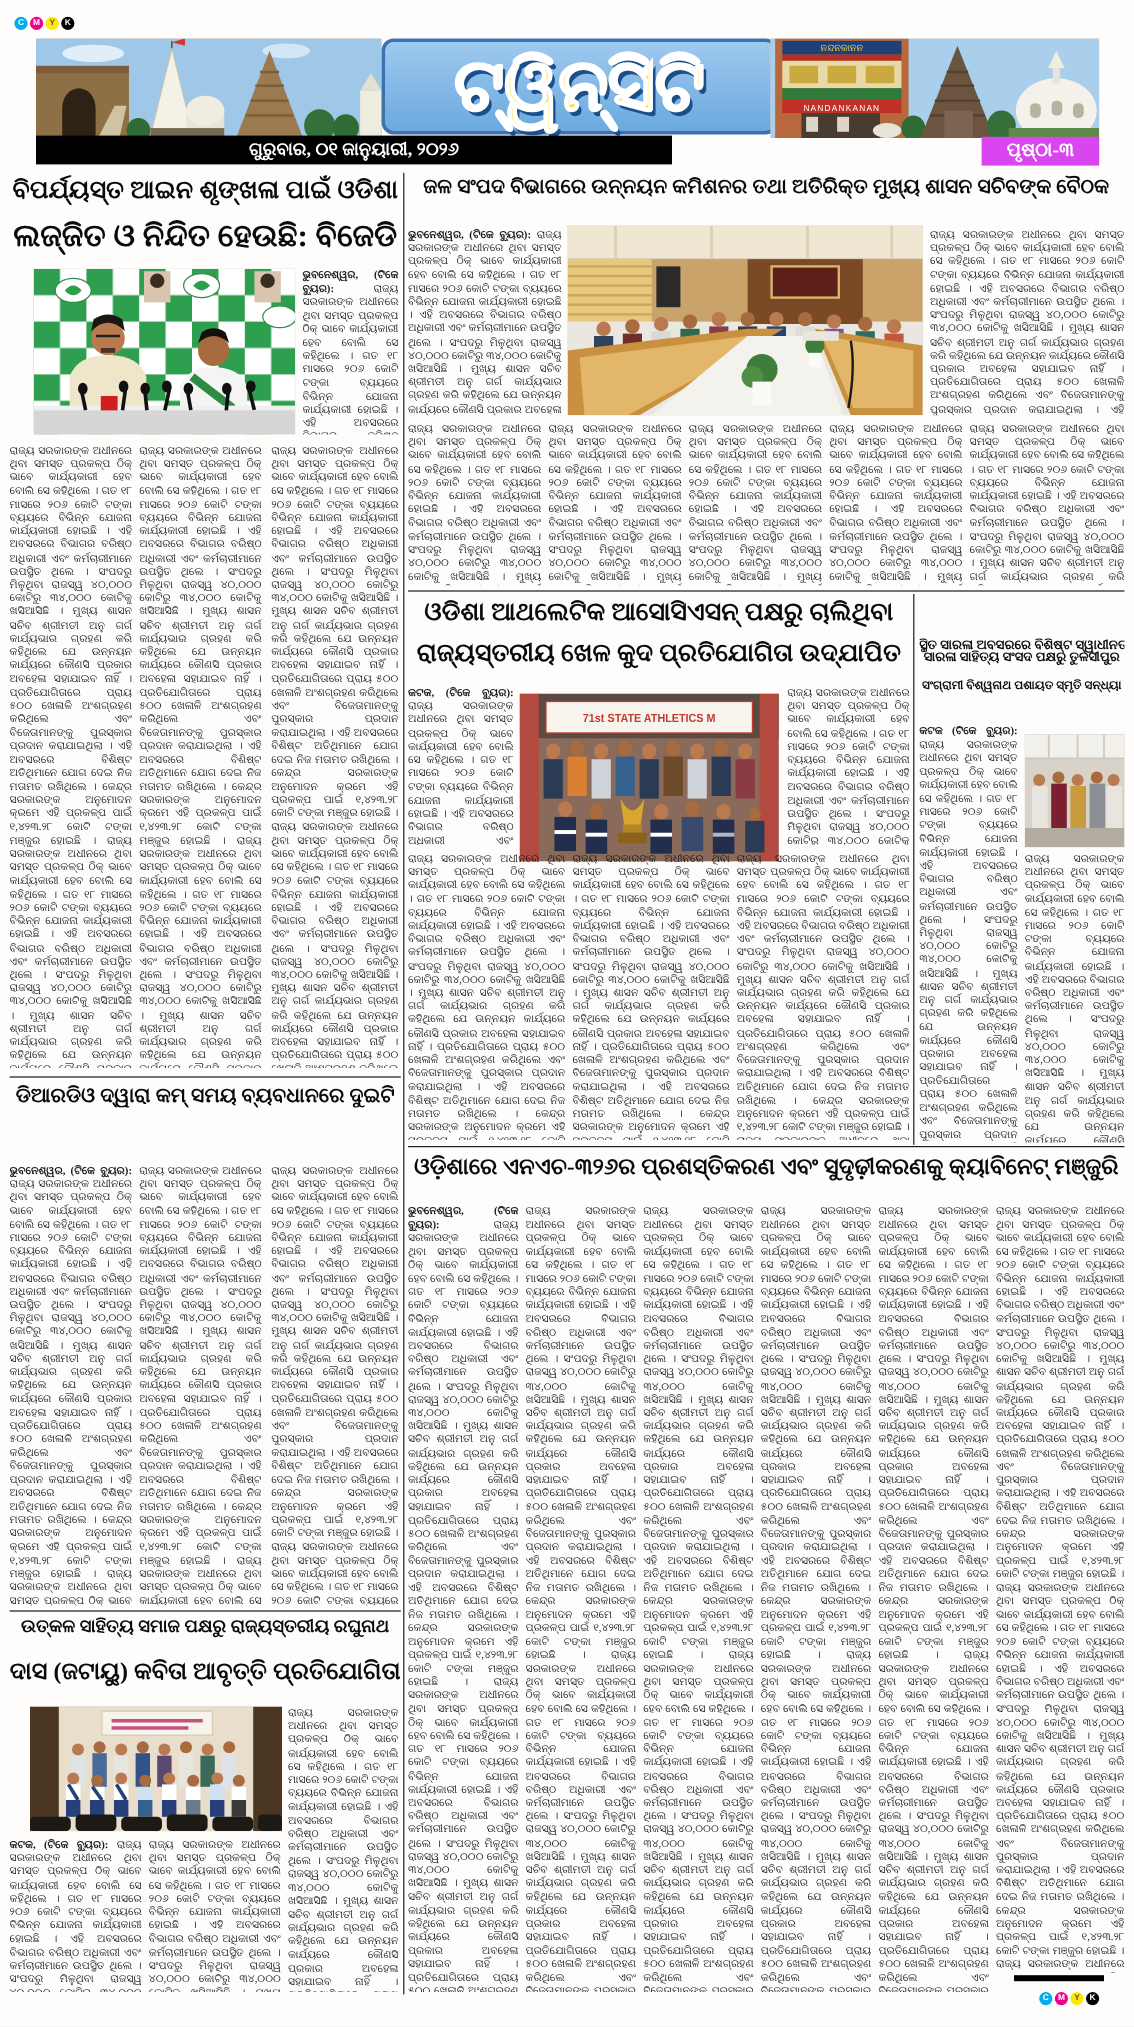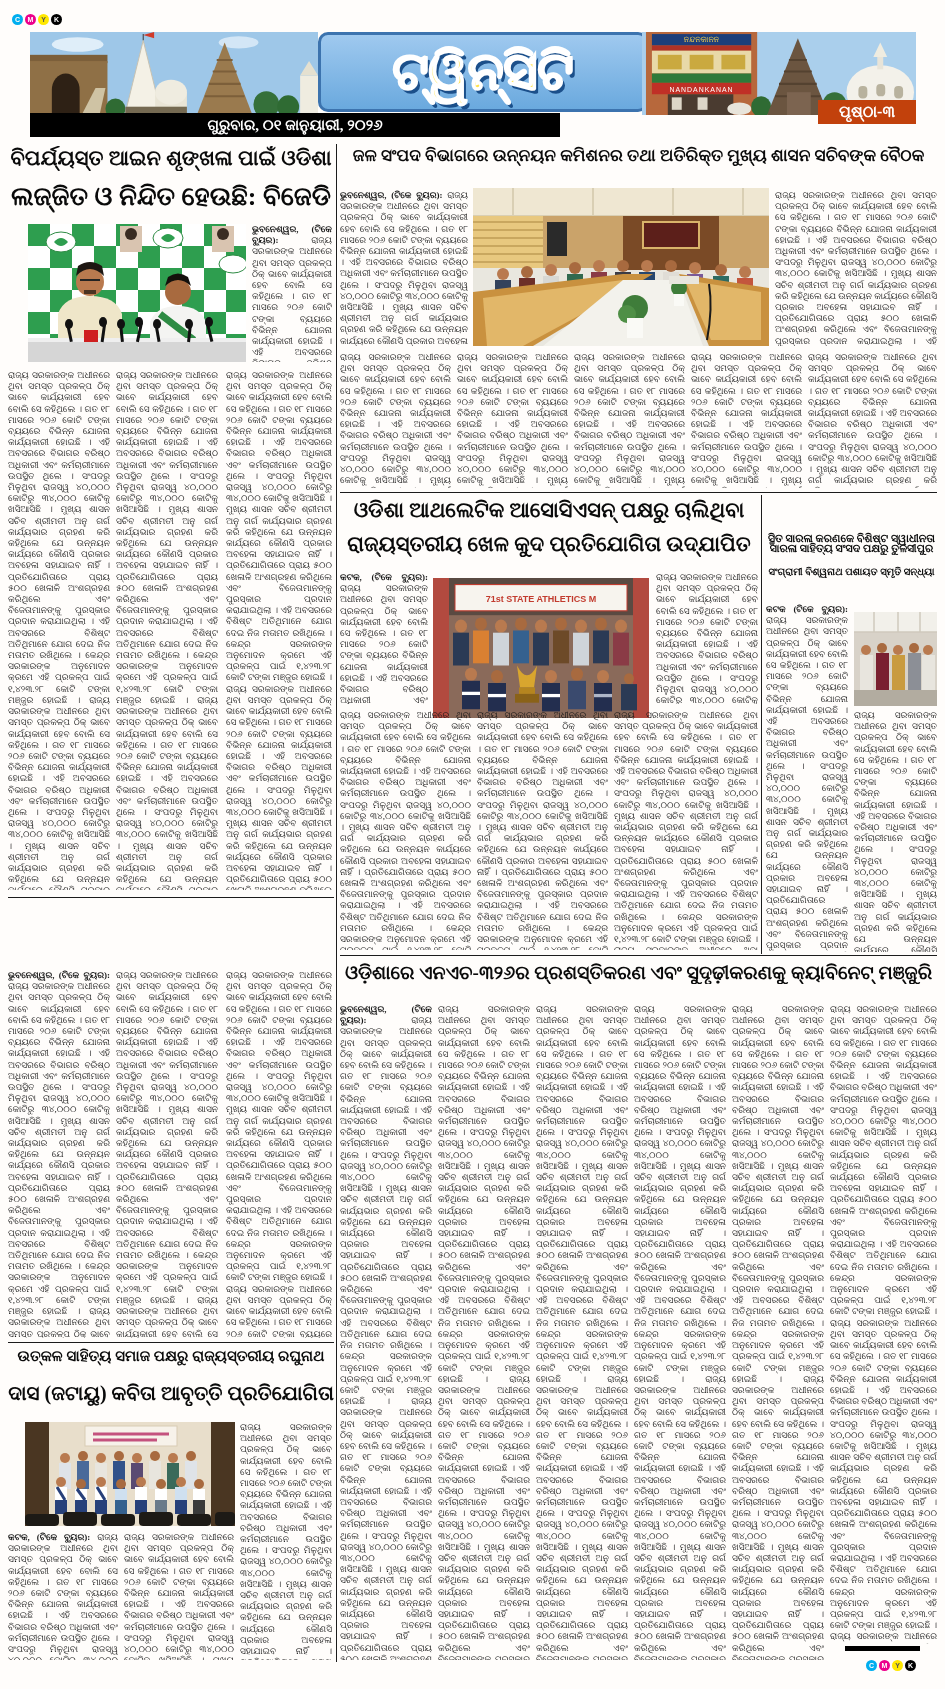--- a/index.html
+++ b/index.html
@@ -10,26 +10,26 @@
   .cmyk span{width:11px;height:11px;border-radius:50%;font:bold 7px/11px "Liberation Sans",sans-serif;
              text-align:center;color:#fff;display:block;}
   .cmyk .c{background:#00aeef;} .cmyk .m{background:#ec008c;}
   .cmyk .y{background:#ffe800;color:#555;} .cmyk .k{background:#000;}
   
   #masthead-left,#masthead-right{position:absolute;top:32px;height:83px;text-decoration:underline;}
   #title-panel{position:absolute;left:318px;top:32px;width:324px;height:74px;
                background:linear-gradient(180deg,#9fc9ef 0%,#6aa9de 100%);
                border:3px solid #3c73ae;border-radius:10px;
                display:flex;align-items:center;justify-content:center;}
-  #masthead-title{font-size:52px;font-weight:bold;color:#ffe34d;
+  #masthead-title{font-size:60px;font-weight:bold;color:#ffe34d;
                   -webkit-text-stroke:2px #ffffff;text-shadow:3px 4px 0 #1b4f8a;
                   font-family:"Liberation Serif",serif;white-space:nowrap;}
   .datebar{position:absolute;left:30px;top:113px;width:530px;height:24px;background:#000000;
            color:#fff;font:bold 15px/24px "Liberation Serif",serif;text-align:center;}
-  .pagenumbox{position:absolute;left:818px;top:100px;width:98px;height:24px;background:#c2410c;
+  .pagenumbox{position:absolute;left:818px;top:114px;width:98px;height:24px;background:#d946ef;
            color:#fff;font:bold 16px/24px "Liberation Serif",serif;text-align:center;}
   
   .vrule,.hrule{position:absolute;background:#1c1c1c;}
   
   .hl{position:absolute;font-family:"Liberation Serif",serif;font-weight:700;color:#0a0a0a;
       text-align:center;line-height:1.18;overflow:hidden;white-space:nowrap;}
   
   .col{position:absolute;font:9px/11.2px "Liberation Serif",serif;color:#181818;
        text-align:justify;overflow:hidden;word-break:break-word;}
   .byline{font-weight:bold;}
@@ -313,21 +313,21 @@
       <rect x="82" y="106" width="24" height="8" fill="#8a6218"></rect>
     </svg>
   </div>
 
   <div class="col" style="left:656px;top:572px;width:102px;height:132px;"><span>ରାଜ୍ୟ ସରକାରଙ୍କ ଅଧୀନରେ ଥିବା ସମସ୍ତ ପ୍ରକଳ୍ପ ଠିକ୍ ଭାବେ କାର୍ଯ୍ୟକାରୀ ହେବ ବୋଲି ସେ କହିଥିଲେ । ଗତ ୧୮ ମାସରେ ୨୦୬ କୋଟି ଟଙ୍କା ବ୍ୟୟରେ ବିଭିନ୍ନ ଯୋଜନା କାର୍ଯ୍ୟକାରୀ ହୋଇଛି । ଏହି ଅବସରରେ ବିଭାଗର ବରିଷ୍ଠ ଅଧିକାରୀ ଏବଂ କର୍ମଚାରୀମାନେ ଉପସ୍ଥିତ ଥିଲେ । ସଂପଦରୁ ମିଳୁଥିବା ରାଜସ୍ୱ ୪୦,୦୦୦ କୋଟିରୁ ୩୪,୦୦୦ କୋଟିକୁ ଖସିଆସିଛି । ମୁଖ୍ୟ ଶାସନ ସଚିବ ଶ୍ରୀମତୀ ଅନୁ ଗର୍ଗ କାର୍ଯ୍ୟଭାର ଗ୍ରହଣ କରି କହିଥିଲେ ଯେ ଉନ୍ନୟନ କାର୍ଯ୍ୟରେ କୌଣସି ପ୍ରକାର ଅବହେଳା ସହାଯାଇବ ନାହିଁ । ପ୍ରତିଯୋଗିତାରେ ପ୍ରାୟ ୫୦୦ ଖେଳାଳି ଅଂଶଗ୍ରହଣ କରିଥିଲେ ଏବଂ ବିଜେତାମାନଙ୍କୁ ପୁରସ୍କାର ପ୍ରଦାନ କରାଯାଇଥିଲା । ଏହି ଅବସରରେ ବିଶିଷ୍ଟ ଅତିଥିମାନେ ଯୋଗ ଦେଇ ନିଜ ମତାମତ ରଖିଥିଲେ । କେନ୍ଦ୍ର ସରକାରଙ୍କ ଅନୁମୋଦନ କ୍ରମେ ଏହି ପ୍ରକଳ୍ପ ପାଇଁ ୧,୪୨୩.୨୮ କୋଟି ଟଙ୍କା ମଞ୍ଜୁର ହୋଇଛି । </span></div>
   <div class="col" style="left:340px;top:710px;width:131px;height:240px;"><span>ରାଜ୍ୟ ସରକାରଙ୍କ ଅଧୀନରେ ଥିବା ସମସ୍ତ ପ୍ରକଳ୍ପ ଠିକ୍ ଭାବେ କାର୍ଯ୍ୟକାରୀ ହେବ ବୋଲି ସେ କହିଥିଲେ । ଗତ ୧୮ ମାସରେ ୨୦୬ କୋଟି ଟଙ୍କା ବ୍ୟୟରେ ବିଭିନ୍ନ ଯୋଜନା କାର୍ଯ୍ୟକାରୀ ହୋଇଛି । ଏହି ଅବସରରେ ବିଭାଗର ବରିଷ୍ଠ ଅଧିକାରୀ ଏବଂ କର୍ମଚାରୀମାନେ ଉପସ୍ଥିତ ଥିଲେ । ସଂପଦରୁ ମିଳୁଥିବା ରାଜସ୍ୱ ୪୦,୦୦୦ କୋଟିରୁ ୩୪,୦୦୦ କୋଟିକୁ ଖସିଆସିଛି । ମୁଖ୍ୟ ଶାସନ ସଚିବ ଶ୍ରୀମତୀ ଅନୁ ଗର୍ଗ କାର୍ଯ୍ୟଭାର ଗ୍ରହଣ କରି କହିଥିଲେ ଯେ ଉନ୍ନୟନ କାର୍ଯ୍ୟରେ କୌଣସି ପ୍ରକାର ଅବହେଳା ସହାଯାଇବ ନାହିଁ । ପ୍ରତିଯୋଗିତାରେ ପ୍ରାୟ ୫୦୦ ଖେଳାଳି ଅଂଶଗ୍ରହଣ କରିଥିଲେ ଏବଂ ବିଜେତାମାନଙ୍କୁ ପୁରସ୍କାର ପ୍ରଦାନ କରାଯାଇଥିଲା । ଏହି ଅବସରରେ ବିଶିଷ୍ଟ ଅତିଥିମାନେ ଯୋଗ ଦେଇ ନିଜ ମତାମତ ରଖିଥିଲେ । କେନ୍ଦ୍ର ସରକାରଙ୍କ ଅନୁମୋଦନ କ୍ରମେ ଏହି ପ୍ରକଳ୍ପ ପାଇଁ ୧,୪୨୩.୨୮ କୋଟି ଟଙ୍କା ମଞ୍ଜୁର ହୋଇଛି । ରାଜ୍ୟ ସରକାରଙ୍କ ଅଧୀନରେ ଥିବା ସମସ୍ତ ପ୍ରକଳ୍ପ ଠିକ୍ ଭାବେ କାର୍ଯ୍ୟକାରୀ ହେବ ବୋଲି ସେ କହିଥିଲେ । ଗତ ୧୮ ମାସରେ ୨୦୬ କୋଟି ଟଙ୍କା ବ୍ୟୟରେ ବିଭିନ୍ନ ଯୋଜନା କାର୍ଯ୍ୟକାରୀ ହୋଇଛି । ଏହି ଅବସରରେ ବିଭାଗର ବରିଷ୍ଠ ଅଧିକାରୀ ଏବଂ କର୍ମଚାରୀମାନେ ଉପସ୍ଥିତ ଥିଲେ । ସଂପଦରୁ ମିଳୁଥିବା ରାଜସ୍ୱ ୪୦,୦୦୦ କୋଟିରୁ ୩୪,୦୦୦ କୋଟିକୁ ଖସିଆସିଛି । ମୁଖ୍ୟ ଶାସନ ସଚିବ ଶ୍ରୀମତୀ ଅନୁ ଗର୍ଗ କାର୍ଯ୍ୟଭାର ଗ୍ରହଣ କରି କହିଥିଲେ ଯେ ଉନ୍ନୟନ କାର୍ଯ୍ୟରେ କୌଣସି ପ୍ରକାର ଅବହେଳା ସହାଯାଇବ ନାହିଁ । ପ୍ରତିଯୋଗିତାରେ ପ୍ରାୟ ୫୦୦ ଖେଳାଳି ଅଂଶଗ୍ରହଣ କରିଥିଲେ ଏବଂ ବିଜେତାମାନଙ୍କୁ ପୁରସ୍କାର ପ୍ରଦାନ କରାଯାଇଥିଲା । ଏହି ଅବସରରେ ବିଶିଷ୍ଟ ଅତିଥିମାନେ ଯୋଗ ଦେଇ ନିଜ ମତାମତ ରଖିଥିଲେ । କେନ୍ଦ୍ର ସରକାରଙ୍କ ଅନୁମୋଦନ କ୍ରମେ ଏହି ପ୍ରକଳ୍ପ ପାଇଁ ୧,୪୨୩.୨୮ କୋଟି ଟଙ୍କା ମଞ୍ଜୁର ହୋଇଛି । </span></div>
   <div class="col" style="left:477px;top:710px;width:131px;height:240px;"><span>ରାଜ୍ୟ ସରକାରଙ୍କ ଅଧୀନରେ ଥିବା ସମସ୍ତ ପ୍ରକଳ୍ପ ଠିକ୍ ଭାବେ କାର୍ଯ୍ୟକାରୀ ହେବ ବୋଲି ସେ କହିଥିଲେ । ଗତ ୧୮ ମାସରେ ୨୦୬ କୋଟି ଟଙ୍କା ବ୍ୟୟରେ ବିଭିନ୍ନ ଯୋଜନା କାର୍ଯ୍ୟକାରୀ ହୋଇଛି । ଏହି ଅବସରରେ ବିଭାଗର ବରିଷ୍ଠ ଅଧିକାରୀ ଏବଂ କର୍ମଚାରୀମାନେ ଉପସ୍ଥିତ ଥିଲେ । ସଂପଦରୁ ମିଳୁଥିବା ରାଜସ୍ୱ ୪୦,୦୦୦ କୋଟିରୁ ୩୪,୦୦୦ କୋଟିକୁ ଖସିଆସିଛି । ମୁଖ୍ୟ ଶାସନ ସଚିବ ଶ୍ରୀମତୀ ଅନୁ ଗର୍ଗ କାର୍ଯ୍ୟଭାର ଗ୍ରହଣ କରି କହିଥିଲେ ଯେ ଉନ୍ନୟନ କାର୍ଯ୍ୟରେ କୌଣସି ପ୍ରକାର ଅବହେଳା ସହାଯାଇବ ନାହିଁ । ପ୍ରତିଯୋଗିତାରେ ପ୍ରାୟ ୫୦୦ ଖେଳାଳି ଅଂଶଗ୍ରହଣ କରିଥିଲେ ଏବଂ ବିଜେତାମାନଙ୍କୁ ପୁରସ୍କାର ପ୍ରଦାନ କରାଯାଇଥିଲା । ଏହି ଅବସରରେ ବିଶିଷ୍ଟ ଅତିଥିମାନେ ଯୋଗ ଦେଇ ନିଜ ମତାମତ ରଖିଥିଲେ । କେନ୍ଦ୍ର ସରକାରଙ୍କ ଅନୁମୋଦନ କ୍ରମେ ଏହି ପ୍ରକଳ୍ପ ପାଇଁ ୧,୪୨୩.୨୮ କୋଟି ଟଙ୍କା ମଞ୍ଜୁର ହୋଇଛି । ରାଜ୍ୟ ସରକାରଙ୍କ ଅଧୀନରେ ଥିବା ସମସ୍ତ ପ୍ରକଳ୍ପ ଠିକ୍ ଭାବେ କାର୍ଯ୍ୟକାରୀ ହେବ ବୋଲି ସେ କହିଥିଲେ । ଗତ ୧୮ ମାସରେ ୨୦୬ କୋଟି ଟଙ୍କା ବ୍ୟୟରେ ବିଭିନ୍ନ ଯୋଜନା କାର୍ଯ୍ୟକାରୀ ହୋଇଛି । ଏହି ଅବସରରେ ବିଭାଗର ବରିଷ୍ଠ ଅଧିକାରୀ ଏବଂ କର୍ମଚାରୀମାନେ ଉପସ୍ଥିତ ଥିଲେ । ସଂପଦରୁ ମିଳୁଥିବା ରାଜସ୍ୱ ୪୦,୦୦୦ କୋଟିରୁ ୩୪,୦୦୦ କୋଟିକୁ ଖସିଆସିଛି । ମୁଖ୍ୟ ଶାସନ ସଚିବ ଶ୍ରୀମତୀ ଅନୁ ଗର୍ଗ କାର୍ଯ୍ୟଭାର ଗ୍ରହଣ କରି କହିଥିଲେ ଯେ ଉନ୍ନୟନ କାର୍ଯ୍ୟରେ କୌଣସି ପ୍ରକାର ଅବହେଳା ସହାଯାଇବ ନାହିଁ । ପ୍ରତିଯୋଗିତାରେ ପ୍ରାୟ ୫୦୦ ଖେଳାଳି ଅଂଶଗ୍ରହଣ କରିଥିଲେ ଏବଂ ବିଜେତାମାନଙ୍କୁ ପୁରସ୍କାର ପ୍ରଦାନ କରାଯାଇଥିଲା । ଏହି ଅବସରରେ ବିଶିଷ୍ଟ ଅତିଥିମାନେ ଯୋଗ ଦେଇ ନିଜ ମତାମତ ରଖିଥିଲେ । କେନ୍ଦ୍ର ସରକାରଙ୍କ ଅନୁମୋଦନ କ୍ରମେ ଏହି ପ୍ରକଳ୍ପ ପାଇଁ ୧,୪୨୩.୨୮ କୋଟି ଟଙ୍କା ମଞ୍ଜୁର ହୋଇଛି । </span></div>
   <div class="col" style="left:614px;top:710px;width:144px;height:240px;"><span>ରାଜ୍ୟ ସରକାରଙ୍କ ଅଧୀନରେ ଥିବା ସମସ୍ତ ପ୍ରକଳ୍ପ ଠିକ୍ ଭାବେ କାର୍ଯ୍ୟକାରୀ ହେବ ବୋଲି ସେ କହିଥିଲେ । ଗତ ୧୮ ମାସରେ ୨୦୬ କୋଟି ଟଙ୍କା ବ୍ୟୟରେ ବିଭିନ୍ନ ଯୋଜନା କାର୍ଯ୍ୟକାରୀ ହୋଇଛି । ଏହି ଅବସରରେ ବିଭାଗର ବରିଷ୍ଠ ଅଧିକାରୀ ଏବଂ କର୍ମଚାରୀମାନେ ଉପସ୍ଥିତ ଥିଲେ । ସଂପଦରୁ ମିଳୁଥିବା ରାଜସ୍ୱ ୪୦,୦୦୦ କୋଟିରୁ ୩୪,୦୦୦ କୋଟିକୁ ଖସିଆସିଛି । ମୁଖ୍ୟ ଶାସନ ସଚିବ ଶ୍ରୀମତୀ ଅନୁ ଗର୍ଗ କାର୍ଯ୍ୟଭାର ଗ୍ରହଣ କରି କହିଥିଲେ ଯେ ଉନ୍ନୟନ କାର୍ଯ୍ୟରେ କୌଣସି ପ୍ରକାର ଅବହେଳା ସହାଯାଇବ ନାହିଁ । ପ୍ରତିଯୋଗିତାରେ ପ୍ରାୟ ୫୦୦ ଖେଳାଳି ଅଂଶଗ୍ରହଣ କରିଥିଲେ ଏବଂ ବିଜେତାମାନଙ୍କୁ ପୁରସ୍କାର ପ୍ରଦାନ କରାଯାଇଥିଲା । ଏହି ଅବସରରେ ବିଶିଷ୍ଟ ଅତିଥିମାନେ ଯୋଗ ଦେଇ ନିଜ ମତାମତ ରଖିଥିଲେ । କେନ୍ଦ୍ର ସରକାରଙ୍କ ଅନୁମୋଦନ କ୍ରମେ ଏହି ପ୍ରକଳ୍ପ ପାଇଁ ୧,୪୨୩.୨୮ କୋଟି ଟଙ୍କା ମଞ୍ଜୁର ହୋଇଛି । ରାଜ୍ୟ ସରକାରଙ୍କ ଅଧୀନରେ ଥିବା ସମସ୍ତ ପ୍ରକଳ୍ପ ଠିକ୍ ଭାବେ କାର୍ଯ୍ୟକାରୀ ହେବ ବୋଲି ସେ କହିଥିଲେ । ଗତ ୧୮ ମାସରେ ୨୦୬ କୋଟି ଟଙ୍କା ବ୍ୟୟରେ ବିଭିନ୍ନ ଯୋଜନା କାର୍ଯ୍ୟକାରୀ ହୋଇଛି । ଏହି ଅବସରରେ ବିଭାଗର ବରିଷ୍ଠ ଅଧିକାରୀ ଏବଂ କର୍ମଚାରୀମାନେ ଉପସ୍ଥିତ ଥିଲେ । ସଂପଦରୁ ମିଳୁଥିବା ରାଜସ୍ୱ ୪୦,୦୦୦ କୋଟିରୁ ୩୪,୦୦୦ କୋଟିକୁ ଖସିଆସିଛି । ମୁଖ୍ୟ ଶାସନ ସଚିବ ଶ୍ରୀମତୀ ଅନୁ ଗର୍ଗ କାର୍ଯ୍ୟଭାର ଗ୍ରହଣ କରି କହିଥିଲେ ଯେ ଉନ୍ନୟନ କାର୍ଯ୍ୟରେ କୌଣସି ପ୍ରକାର ଅବହେଳା ସହାଯାଇବ ନାହିଁ । ପ୍ରତିଯୋଗିତାରେ ପ୍ରାୟ ୫୦୦ ଖେଳାଳି ଅଂଶଗ୍ରହଣ କରିଥିଲେ ଏବଂ ବିଜେତାମାନଙ୍କୁ ପୁରସ୍କାର ପ୍ରଦାନ କରାଯାଇଥିଲା । ଏହି ଅବସରରେ ବିଶିଷ୍ଟ ଅତିଥିମାନେ ଯୋଗ ଦେଇ ନିଜ ମତାମତ ରଖିଥିଲେ । କେନ୍ଦ୍ର ସରକାରଙ୍କ ଅନୁମୋଦନ କ୍ରମେ ଏହି ପ୍ରକଳ୍ପ ପାଇଁ ୧,୪୨୩.୨୮ କୋଟି ଟଙ୍କା ମଞ୍ଜୁର ହୋଇଛି । ରାଜ୍ୟ ସରକାରଙ୍କ ଅଧୀନରେ ଥିବା ସମସ୍ତ ପ୍ରକଳ୍ପ ଠିକ୍ ଭାବେ କାର୍ଯ୍ୟକାରୀ ହେବ ବୋଲି ସେ କହିଥିଲେ । ଗତ ୧୮ ମାସରେ ୨୦୬ କୋଟି ଟଙ୍କା ବ୍ୟୟରେ ବିଭିନ୍ନ ଯୋଜନା କାର୍ଯ୍ୟକାରୀ ହୋଇଛି । ଏହି ଅବସରରେ ବିଭାଗର ବରିଷ୍ଠ ଅଧିକାରୀ ଏବଂ କର୍ମଚାରୀମାନେ ଉପସ୍ଥିତ ଥିଲେ । ସଂପଦରୁ ମିଳୁଥିବା ରାଜସ୍ୱ ୪୦,୦୦୦ କୋଟିରୁ ୩୪,୦୦୦ କୋଟିକୁ ଖସିଆସିଛି । ମୁଖ୍ୟ ଶାସନ ସଚିବ ଶ୍ରୀମତୀ ଅନୁ ଗର୍ଗ କାର୍ଯ୍ୟଭାର ଗ୍ରହଣ କରି କହିଥିଲେ ଯେ ଉନ୍ନୟନ କାର୍ଯ୍ୟରେ କୌଣସି ପ୍ରକାର ଅବହେଳା ସହାଯାଇବ ନାହିଁ । ପ୍ରତିଯୋଗିତାରେ ପ୍ରାୟ ୫୦୦ ଖେଳାଳି ଅଂଶଗ୍ରହଣ କରିଥିଲେ ଏବଂ ବିଜେତାମାନଙ୍କୁ ପୁରସ୍କାର ପ୍ରଦାନ କରାଯାଇଥିଲା । ଏହି ଅବସରରେ ବିଶିଷ୍ଟ ଅତିଥିମାନେ ଯୋଗ ଦେଇ ନିଜ ମତାମତ ରଖିଥିଲେ । କେନ୍ଦ୍ର ସରକାରଙ୍କ ଅନୁମୋଦନ କ୍ରମେ ଏହି ପ୍ରକଳ୍ପ ପାଇଁ ୧,୪୨୩.୨୮ କୋଟି ଟଙ୍କା ମଞ୍ଜୁର ହୋଇଛି । </span></div>
 
   <div class="hl fit" style="left: 766px; top: 498px; width: 171px; font-size: 11px; margin-top: 44px;">ସାରଳା ସାହିତ୍ୟ ସଂସଦ ପକ୍ଷରୁ ତୁଳସୀପୁର</div>
-  <div class="hl fit" style="left: 766px; top: 532px; width: 171px; font-size: 11px;">ସ୍ଥିତ ସାରଳା କରଣକେ ବିଶିଷ୍ଟ ସ୍ୱାଧୀନତା</div>
+  <div class="hl fit" style="left: 766px; top: 532px; width: 171px; font-size: 11px;">ସ୍ଥିତ ସାରଳା ଅବସରରେ ବିଶିଷ୍ଟ ସ୍ୱାଧୀନତା</div>
   <div class="hl fit" style="left: 766px; top: 566px; width: 171px; font-size: 10px;">ସଂଗ୍ରାମୀ ବିଶ୍ୱନାଥ ପଶାୟତ ସ୍ମୃତି ସନ୍ଧ୍ୟା</div>
 
   <div class="col" style="left:766px;top:604px;width:82px;height:348px;">
     <span class="byline">କଟକ (ଟିକେ ବ୍ୟୁର):</span> <span>ରାଜ୍ୟ ସରକାରଙ୍କ ଅଧୀନରେ ଥିବା ସମସ୍ତ ପ୍ରକଳ୍ପ ଠିକ୍ ଭାବେ କାର୍ଯ୍ୟକାରୀ ହେବ ବୋଲି ସେ କହିଥିଲେ । ଗତ ୧୮ ମାସରେ ୨୦୬ କୋଟି ଟଙ୍କା ବ୍ୟୟରେ ବିଭିନ୍ନ ଯୋଜନା କାର୍ଯ୍ୟକାରୀ ହୋଇଛି । ଏହି ଅବସରରେ ବିଭାଗର ବରିଷ୍ଠ ଅଧିକାରୀ ଏବଂ କର୍ମଚାରୀମାନେ ଉପସ୍ଥିତ ଥିଲେ । ସଂପଦରୁ ମିଳୁଥିବା ରାଜସ୍ୱ ୪୦,୦୦୦ କୋଟିରୁ ୩୪,୦୦୦ କୋଟିକୁ ଖସିଆସିଛି । ମୁଖ୍ୟ ଶାସନ ସଚିବ ଶ୍ରୀମତୀ ଅନୁ ଗର୍ଗ କାର୍ଯ୍ୟଭାର ଗ୍ରହଣ କରି କହିଥିଲେ ଯେ ଉନ୍ନୟନ କାର୍ଯ୍ୟରେ କୌଣସି ପ୍ରକାର ଅବହେଳା ସହାଯାଇବ ନାହିଁ । ପ୍ରତିଯୋଗିତାରେ ପ୍ରାୟ ୫୦୦ ଖେଳାଳି ଅଂଶଗ୍ରହଣ କରିଥିଲେ ଏବଂ ବିଜେତାମାନଙ୍କୁ ପୁରସ୍କାର ପ୍ରଦାନ କରାଯାଇଥିଲା । ଏହି ଅବସରରେ ବିଶିଷ୍ଟ ଅତିଥିମାନେ ଯୋଗ ଦେଇ ନିଜ ମତାମତ ରଖିଥିଲେ । କେନ୍ଦ୍ର ସରକାରଙ୍କ ଅନୁମୋଦନ କ୍ରମେ ଏହି ପ୍ରକଳ୍ପ ପାଇଁ ୧,୪୨୩.୨୮ କୋଟି ଟଙ୍କା ମଞ୍ଜୁର ହୋଇଛି । ରାଜ୍ୟ ସରକାରଙ୍କ ଅଧୀନରେ ଥିବା ସମସ୍ତ ପ୍ରକଳ୍ପ ଠିକ୍ ଭାବେ କାର୍ଯ୍ୟକାରୀ ହେବ ବୋଲି ସେ କହିଥିଲେ । ଗତ ୧୮ ମାସରେ ୨୦୬ କୋଟି ଟଙ୍କା ବ୍ୟୟରେ ବିଭିନ୍ନ ଯୋଜନା କାର୍ଯ୍ୟକାରୀ ହୋଇଛି । ଏହି ଅବସରରେ ବିଭାଗର ବରିଷ୍ଠ ଅଧିକାରୀ ଏବଂ କର୍ମଚାରୀମାନେ ଉପସ୍ଥିତ ଥିଲେ । ସଂପଦରୁ ମିଳୁଥିବା ରାଜସ୍ୱ ୪୦,୦୦୦ କୋଟିରୁ ୩୪,୦୦୦ କୋଟିକୁ ଖସିଆସିଛି । ମୁଖ୍ୟ ଶାସନ ସଚିବ ଶ୍ରୀମତୀ ଅନୁ ଗର୍ଗ କାର୍ଯ୍ୟଭାର ଗ୍ରହଣ କରି କହିଥିଲେ ଯେ ଉନ୍ନୟନ କାର୍ଯ୍ୟରେ କୌଣସି ପ୍ରକାର ଅବହେଳା ସହାଯାଇବ ନାହିଁ । ପ୍ରତିଯୋଗିତାରେ ପ୍ରାୟ ୫୦୦ ଖେଳାଳି ଅଂଶଗ୍ରହଣ କରିଥିଲେ ଏବଂ ବିଜେତାମାନଙ୍କୁ ପୁରସ୍କାର ପ୍ରଦାନ କରାଯାଇଥିଲା । ଏହି ଅବସରରେ ବିଶିଷ୍ଟ ଅତିଥିମାନେ ଯୋଗ ଦେଇ ନିଜ ମତାମତ ରଖିଥିଲେ । କେନ୍ଦ୍ର ସରକାରଙ୍କ ଅନୁମୋଦନ କ୍ରମେ ଏହି ପ୍ରକଳ୍ପ ପାଇଁ ୧,୪୨୩.୨୮ କୋଟି ଟଙ୍କା ମଞ୍ଜୁର ହୋଇଛି । </span>
   </div>
 
   <div class="photo" style="left:854px;top:612px;width:83px;height:94px;">
     <svg viewBox="0 0 83 94" preserveAspectRatio="none">
       <rect width="83" height="94" fill="#d8d2c8"></rect>
       <rect width="83" height="20" fill="#f2f0ea"></rect>
@@ -343,20 +343,21 @@
         <circle cx="60" cy="36" r="5" fill="#a86a3f"></circle>
           <rect x="54" y="41" width="13" height="37" fill="#8c8f96"></rect>
         <circle cx="74" cy="38" r="5" fill="#b97a4f"></circle>
           <rect x="68" y="43" width="13" height="35" fill="#e8e5de"></rect>
       </g>
     </svg>
   </div>
 
   <div class="col" style="left:854px;top:710px;width:83px;height:242px;"><span>ରାଜ୍ୟ ସରକାରଙ୍କ ଅଧୀନରେ ଥିବା ସମସ୍ତ ପ୍ରକଳ୍ପ ଠିକ୍ ଭାବେ କାର୍ଯ୍ୟକାରୀ ହେବ ବୋଲି ସେ କହିଥିଲେ । ଗତ ୧୮ ମାସରେ ୨୦୬ କୋଟି ଟଙ୍କା ବ୍ୟୟରେ ବିଭିନ୍ନ ଯୋଜନା କାର୍ଯ୍ୟକାରୀ ହୋଇଛି । ଏହି ଅବସରରେ ବିଭାଗର ବରିଷ୍ଠ ଅଧିକାରୀ ଏବଂ କର୍ମଚାରୀମାନେ ଉପସ୍ଥିତ ଥିଲେ । ସଂପଦରୁ ମିଳୁଥିବା ରାଜସ୍ୱ ୪୦,୦୦୦ କୋଟିରୁ ୩୪,୦୦୦ କୋଟିକୁ ଖସିଆସିଛି । ମୁଖ୍ୟ ଶାସନ ସଚିବ ଶ୍ରୀମତୀ ଅନୁ ଗର୍ଗ କାର୍ଯ୍ୟଭାର ଗ୍ରହଣ କରି କହିଥିଲେ ଯେ ଉନ୍ନୟନ କାର୍ଯ୍ୟରେ କୌଣସି ପ୍ରକାର ଅବହେଳା ସହାଯାଇବ ନାହିଁ । ପ୍ରତିଯୋଗିତାରେ ପ୍ରାୟ ୫୦୦ ଖେଳାଳି ଅଂଶଗ୍ରହଣ କରିଥିଲେ ଏବଂ ବିଜେତାମାନଙ୍କୁ ପୁରସ୍କାର ପ୍ରଦାନ କରାଯାଇଥିଲା । ଏହି ଅବସରରେ ବିଶିଷ୍ଟ ଅତିଥିମାନେ ଯୋଗ ଦେଇ ନିଜ ମତାମତ ରଖିଥିଲେ । କେନ୍ଦ୍ର ସରକାରଙ୍କ ଅନୁମୋଦନ କ୍ରମେ ଏହି ପ୍ରକଳ୍ପ ପାଇଁ ୧,୪୨୩.୨୮ କୋଟି ଟଙ୍କା ମଞ୍ଜୁର ହୋଇଛି । ରାଜ୍ୟ ସରକାରଙ୍କ ଅଧୀନରେ ଥିବା ସମସ୍ତ ପ୍ରକଳ୍ପ ଠିକ୍ ଭାବେ କାର୍ଯ୍ୟକାରୀ ହେବ ବୋଲି ସେ କହିଥିଲେ । ଗତ ୧୮ ମାସରେ ୨୦୬ କୋଟି ଟଙ୍କା ବ୍ୟୟରେ ବିଭିନ୍ନ ଯୋଜନା କାର୍ଯ୍ୟକାରୀ ହୋଇଛି । ଏହି ଅବସରରେ ବିଭାଗର ବରିଷ୍ଠ ଅଧିକାରୀ ଏବଂ କର୍ମଚାରୀମାନେ ଉପସ୍ଥିତ ଥିଲେ । ସଂପଦରୁ ମିଳୁଥିବା ରାଜସ୍ୱ ୪୦,୦୦୦ କୋଟିରୁ ୩୪,୦୦୦ କୋଟିକୁ ଖସିଆସିଛି । ମୁଖ୍ୟ ଶାସନ ସଚିବ ଶ୍ରୀମତୀ ଅନୁ ଗର୍ଗ କାର୍ଯ୍ୟଭାର ଗ୍ରହଣ କରି କହିଥିଲେ ଯେ ଉନ୍ନୟନ କାର୍ଯ୍ୟରେ କୌଣସି ପ୍ରକାର ଅବହେଳା ସହାଯାଇବ ନାହିଁ । ପ୍ରତିଯୋଗିତାରେ ପ୍ରାୟ ୫୦୦ ଖେଳାଳି ଅଂଶଗ୍ରହଣ କରିଥିଲେ ଏବଂ ବିଜେତାମାନଙ୍କୁ ପୁରସ୍କାର ପ୍ରଦାନ କରାଯାଇଥିଲା । ଏହି ଅବସରରେ ବିଶିଷ୍ଟ ଅତିଥିମାନେ ଯୋଗ ଦେଇ ନିଜ ମତାମତ ରଖିଥିଲେ । କେନ୍ଦ୍ର ସରକାରଙ୍କ ଅନୁମୋଦନ କ୍ରମେ ଏହି ପ୍ରକଳ୍ପ ପାଇଁ ୧,୪୨୩.୨୮ କୋଟି ଟଙ୍କା ମଞ୍ଜୁର ହୋଇଛି । </span></div>
 
+  <div class="hl fit" style="left: 8px; top: 903px; width: 326px; font-size: 17px;">ଡିଆରଡିଓ ଦ୍ୱାରା କମ୍ ସମୟ ବ୍ୟବଧାନରେ ଦୁଇଟି</div>
 
   <div class="col" style="left:8px;top:970px;width:102px;height:368px;">
     <span class="byline">ଭୁବନେଶ୍ୱର, (ଟିକେ ବ୍ୟୁର):</span> <span>ରାଜ୍ୟ ସରକାରଙ୍କ ଅଧୀନରେ ଥିବା ସମସ୍ତ ପ୍ରକଳ୍ପ ଠିକ୍ ଭାବେ କାର୍ଯ୍ୟକାରୀ ହେବ ବୋଲି ସେ କହିଥିଲେ । ଗତ ୧୮ ମାସରେ ୨୦୬ କୋଟି ଟଙ୍କା ବ୍ୟୟରେ ବିଭିନ୍ନ ଯୋଜନା କାର୍ଯ୍ୟକାରୀ ହୋଇଛି । ଏହି ଅବସରରେ ବିଭାଗର ବରିଷ୍ଠ ଅଧିକାରୀ ଏବଂ କର୍ମଚାରୀମାନେ ଉପସ୍ଥିତ ଥିଲେ । ସଂପଦରୁ ମିଳୁଥିବା ରାଜସ୍ୱ ୪୦,୦୦୦ କୋଟିରୁ ୩୪,୦୦୦ କୋଟିକୁ ଖସିଆସିଛି । ମୁଖ୍ୟ ଶାସନ ସଚିବ ଶ୍ରୀମତୀ ଅନୁ ଗର୍ଗ କାର୍ଯ୍ୟଭାର ଗ୍ରହଣ କରି କହିଥିଲେ ଯେ ଉନ୍ନୟନ କାର୍ଯ୍ୟରେ କୌଣସି ପ୍ରକାର ଅବହେଳା ସହାଯାଇବ ନାହିଁ । ପ୍ରତିଯୋଗିତାରେ ପ୍ରାୟ ୫୦୦ ଖେଳାଳି ଅଂଶଗ୍ରହଣ କରିଥିଲେ ଏବଂ ବିଜେତାମାନଙ୍କୁ ପୁରସ୍କାର ପ୍ରଦାନ କରାଯାଇଥିଲା । ଏହି ଅବସରରେ ବିଶିଷ୍ଟ ଅତିଥିମାନେ ଯୋଗ ଦେଇ ନିଜ ମତାମତ ରଖିଥିଲେ । କେନ୍ଦ୍ର ସରକାରଙ୍କ ଅନୁମୋଦନ କ୍ରମେ ଏହି ପ୍ରକଳ୍ପ ପାଇଁ ୧,୪୨୩.୨୮ କୋଟି ଟଙ୍କା ମଞ୍ଜୁର ହୋଇଛି । ରାଜ୍ୟ ସରକାରଙ୍କ ଅଧୀନରେ ଥିବା ସମସ୍ତ ପ୍ରକଳ୍ପ ଠିକ୍ ଭାବେ କାର୍ଯ୍ୟକାରୀ ହେବ ବୋଲି ସେ କହିଥିଲେ । ଗତ ୧୮ ମାସରେ ୨୦୬ କୋଟି ଟଙ୍କା ବ୍ୟୟରେ ବିଭିନ୍ନ ଯୋଜନା କାର୍ଯ୍ୟକାରୀ ହୋଇଛି । ଏହି ଅବସରରେ ବିଭାଗର ବରିଷ୍ଠ ଅଧିକାରୀ ଏବଂ କର୍ମଚାରୀମାନେ ଉପସ୍ଥିତ ଥିଲେ । ସଂପଦରୁ ମିଳୁଥିବା ରାଜସ୍ୱ ୪୦,୦୦୦ କୋଟିରୁ ୩୪,୦୦୦ କୋଟିକୁ ଖସିଆସିଛି । ମୁଖ୍ୟ ଶାସନ ସଚିବ ଶ୍ରୀମତୀ ଅନୁ ଗର୍ଗ କାର୍ଯ୍ୟଭାର ଗ୍ରହଣ କରି କହିଥିଲେ ଯେ ଉନ୍ନୟନ କାର୍ଯ୍ୟରେ କୌଣସି ପ୍ରକାର ଅବହେଳା ସହାଯାଇବ ନାହିଁ । ପ୍ରତିଯୋଗିତାରେ ପ୍ରାୟ ୫୦୦ ଖେଳାଳି ଅଂଶଗ୍ରହଣ କରିଥିଲେ ଏବଂ ବିଜେତାମାନଙ୍କୁ ପୁରସ୍କାର ପ୍ରଦାନ କରାଯାଇଥିଲା । ଏହି ଅବସରରେ ବିଶିଷ୍ଟ ଅତିଥିମାନେ ଯୋଗ ଦେଇ ନିଜ ମତାମତ ରଖିଥିଲେ । କେନ୍ଦ୍ର ସରକାରଙ୍କ ଅନୁମୋଦନ କ୍ରମେ ଏହି ପ୍ରକଳ୍ପ ପାଇଁ ୧,୪୨୩.୨୮ କୋଟି ଟଙ୍କା ମଞ୍ଜୁର ହୋଇଛି । ରାଜ୍ୟ ସରକାରଙ୍କ ଅଧୀନରେ ଥିବା ସମସ୍ତ ପ୍ରକଳ୍ପ ଠିକ୍ ଭାବେ କାର୍ଯ୍ୟକାରୀ ହେବ ବୋଲି ସେ କହିଥିଲେ । ଗତ ୧୮ ମାସରେ ୨୦୬ କୋଟି ଟଙ୍କା ବ୍ୟୟରେ ବିଭିନ୍ନ ଯୋଜନା କାର୍ଯ୍ୟକାରୀ ହୋଇଛି । ଏହି ଅବସରରେ ବିଭାଗର ବରିଷ୍ଠ ଅଧିକାରୀ ଏବଂ କର୍ମଚାରୀମାନେ ଉପସ୍ଥିତ ଥିଲେ । ସଂପଦରୁ ମିଳୁଥିବା ରାଜସ୍ୱ ୪୦,୦୦୦ କୋଟିରୁ ୩୪,୦୦୦ କୋଟିକୁ ଖସିଆସିଛି । ମୁଖ୍ୟ ଶାସନ ସଚିବ ଶ୍ରୀମତୀ ଅନୁ ଗର୍ଗ କାର୍ଯ୍ୟଭାର ଗ୍ରହଣ କରି କହିଥିଲେ ଯେ ଉନ୍ନୟନ କାର୍ଯ୍ୟରେ କୌଣସି ପ୍ରକାର ଅବହେଳା ସହାଯାଇବ ନାହିଁ । ପ୍ରତିଯୋଗିତାରେ ପ୍ରାୟ ୫୦୦ ଖେଳାଳି ଅଂଶଗ୍ରହଣ କରିଥିଲେ ଏବଂ ବିଜେତାମାନଙ୍କୁ ପୁରସ୍କାର ପ୍ରଦାନ କରାଯାଇଥିଲା । ଏହି ଅବସରରେ ବିଶିଷ୍ଟ ଅତିଥିମାନେ ଯୋଗ ଦେଇ ନିଜ ମତାମତ ରଖିଥିଲେ । କେନ୍ଦ୍ର ସରକାରଙ୍କ ଅନୁମୋଦନ କ୍ରମେ ଏହି ପ୍ରକଳ୍ପ ପାଇଁ ୧,୪୨୩.୨୮ କୋଟି ଟଙ୍କା ମଞ୍ଜୁର ହୋଇଛି । </span>
   </div>
   <div class="col" style="left:116px;top:970px;width:102px;height:368px;"><span>ରାଜ୍ୟ ସରକାରଙ୍କ ଅଧୀନରେ ଥିବା ସମସ୍ତ ପ୍ରକଳ୍ପ ଠିକ୍ ଭାବେ କାର୍ଯ୍ୟକାରୀ ହେବ ବୋଲି ସେ କହିଥିଲେ । ଗତ ୧୮ ମାସରେ ୨୦୬ କୋଟି ଟଙ୍କା ବ୍ୟୟରେ ବିଭିନ୍ନ ଯୋଜନା କାର୍ଯ୍ୟକାରୀ ହୋଇଛି । ଏହି ଅବସରରେ ବିଭାଗର ବରିଷ୍ଠ ଅଧିକାରୀ ଏବଂ କର୍ମଚାରୀମାନେ ଉପସ୍ଥିତ ଥିଲେ । ସଂପଦରୁ ମିଳୁଥିବା ରାଜସ୍ୱ ୪୦,୦୦୦ କୋଟିରୁ ୩୪,୦୦୦ କୋଟିକୁ ଖସିଆସିଛି । ମୁଖ୍ୟ ଶାସନ ସଚିବ ଶ୍ରୀମତୀ ଅନୁ ଗର୍ଗ କାର୍ଯ୍ୟଭାର ଗ୍ରହଣ କରି କହିଥିଲେ ଯେ ଉନ୍ନୟନ କାର୍ଯ୍ୟରେ କୌଣସି ପ୍ରକାର ଅବହେଳା ସହାଯାଇବ ନାହିଁ । ପ୍ରତିଯୋଗିତାରେ ପ୍ରାୟ ୫୦୦ ଖେଳାଳି ଅଂଶଗ୍ରହଣ କରିଥିଲେ ଏବଂ ବିଜେତାମାନଙ୍କୁ ପୁରସ୍କାର ପ୍ରଦାନ କରାଯାଇଥିଲା । ଏହି ଅବସରରେ ବିଶିଷ୍ଟ ଅତିଥିମାନେ ଯୋଗ ଦେଇ ନିଜ ମତାମତ ରଖିଥିଲେ । କେନ୍ଦ୍ର ସରକାରଙ୍କ ଅନୁମୋଦନ କ୍ରମେ ଏହି ପ୍ରକଳ୍ପ ପାଇଁ ୧,୪୨୩.୨୮ କୋଟି ଟଙ୍କା ମଞ୍ଜୁର ହୋଇଛି । ରାଜ୍ୟ ସରକାରଙ୍କ ଅଧୀନରେ ଥିବା ସମସ୍ତ ପ୍ରକଳ୍ପ ଠିକ୍ ଭାବେ କାର୍ଯ୍ୟକାରୀ ହେବ ବୋଲି ସେ କହିଥିଲେ । ଗତ ୧୮ ମାସରେ ୨୦୬ କୋଟି ଟଙ୍କା ବ୍ୟୟରେ ବିଭିନ୍ନ ଯୋଜନା କାର୍ଯ୍ୟକାରୀ ହୋଇଛି । ଏହି ଅବସରରେ ବିଭାଗର ବରିଷ୍ଠ ଅଧିକାରୀ ଏବଂ କର୍ମଚାରୀମାନେ ଉପସ୍ଥିତ ଥିଲେ । ସଂପଦରୁ ମିଳୁଥିବା ରାଜସ୍ୱ ୪୦,୦୦୦ କୋଟିରୁ ୩୪,୦୦୦ କୋଟିକୁ ଖସିଆସିଛି । ମୁଖ୍ୟ ଶାସନ ସଚିବ ଶ୍ରୀମତୀ ଅନୁ ଗର୍ଗ କାର୍ଯ୍ୟଭାର ଗ୍ରହଣ କରି କହିଥିଲେ ଯେ ଉନ୍ନୟନ କାର୍ଯ୍ୟରେ କୌଣସି ପ୍ରକାର ଅବହେଳା ସହାଯାଇବ ନାହିଁ । ପ୍ରତିଯୋଗିତାରେ ପ୍ରାୟ ୫୦୦ ଖେଳାଳି ଅଂଶଗ୍ରହଣ କରିଥିଲେ ଏବଂ ବିଜେତାମାନଙ୍କୁ ପୁରସ୍କାର ପ୍ରଦାନ କରାଯାଇଥିଲା । ଏହି ଅବସରରେ ବିଶିଷ୍ଟ ଅତିଥିମାନେ ଯୋଗ ଦେଇ ନିଜ ମତାମତ ରଖିଥିଲେ । କେନ୍ଦ୍ର ସରକାରଙ୍କ ଅନୁମୋଦନ କ୍ରମେ ଏହି ପ୍ରକଳ୍ପ ପାଇଁ ୧,୪୨୩.୨୮ କୋଟି ଟଙ୍କା ମଞ୍ଜୁର ହୋଇଛି । ରାଜ୍ୟ ସରକାରଙ୍କ ଅଧୀନରେ ଥିବା ସମସ୍ତ ପ୍ରକଳ୍ପ ଠିକ୍ ଭାବେ କାର୍ଯ୍ୟକାରୀ ହେବ ବୋଲି ସେ କହିଥିଲେ । ଗତ ୧୮ ମାସରେ ୨୦୬ କୋଟି ଟଙ୍କା ବ୍ୟୟରେ ବିଭିନ୍ନ ଯୋଜନା କାର୍ଯ୍ୟକାରୀ ହୋଇଛି । ଏହି ଅବସରରେ ବିଭାଗର ବରିଷ୍ଠ ଅଧିକାରୀ ଏବଂ କର୍ମଚାରୀମାନେ ଉପସ୍ଥିତ ଥିଲେ । ସଂପଦରୁ ମିଳୁଥିବା ରାଜସ୍ୱ ୪୦,୦୦୦ କୋଟିରୁ ୩୪,୦୦୦ କୋଟିକୁ ଖସିଆସିଛି । ମୁଖ୍ୟ ଶାସନ ସଚିବ ଶ୍ରୀମତୀ ଅନୁ ଗର୍ଗ କାର୍ଯ୍ୟଭାର ଗ୍ରହଣ କରି କହିଥିଲେ ଯେ ଉନ୍ନୟନ କାର୍ଯ୍ୟରେ କୌଣସି ପ୍ରକାର ଅବହେଳା ସହାଯାଇବ ନାହିଁ । ପ୍ରତିଯୋଗିତାରେ ପ୍ରାୟ ୫୦୦ ଖେଳାଳି ଅଂଶଗ୍ରହଣ କରିଥିଲେ ଏବଂ ବିଜେତାମାନଙ୍କୁ ପୁରସ୍କାର ପ୍ରଦାନ କରାଯାଇଥିଲା । ଏହି ଅବସରରେ ବିଶିଷ୍ଟ ଅତିଥିମାନେ ଯୋଗ ଦେଇ ନିଜ ମତାମତ ରଖିଥିଲେ । କେନ୍ଦ୍ର ସରକାରଙ୍କ ଅନୁମୋଦନ କ୍ରମେ ଏହି ପ୍ରକଳ୍ପ ପାଇଁ ୧,୪୨୩.୨୮ କୋଟି ଟଙ୍କା ମଞ୍ଜୁର ହୋଇଛି । </span></div>
   <div class="col" style="left:226px;top:970px;width:106px;height:368px;"><span>ରାଜ୍ୟ ସରକାରଙ୍କ ଅଧୀନରେ ଥିବା ସମସ୍ତ ପ୍ରକଳ୍ପ ଠିକ୍ ଭାବେ କାର୍ଯ୍ୟକାରୀ ହେବ ବୋଲି ସେ କହିଥିଲେ । ଗତ ୧୮ ମାସରେ ୨୦୬ କୋଟି ଟଙ୍କା ବ୍ୟୟରେ ବିଭିନ୍ନ ଯୋଜନା କାର୍ଯ୍ୟକାରୀ ହୋଇଛି । ଏହି ଅବସରରେ ବିଭାଗର ବରିଷ୍ଠ ଅଧିକାରୀ ଏବଂ କର୍ମଚାରୀମାନେ ଉପସ୍ଥିତ ଥିଲେ । ସଂପଦରୁ ମିଳୁଥିବା ରାଜସ୍ୱ ୪୦,୦୦୦ କୋଟିରୁ ୩୪,୦୦୦ କୋଟିକୁ ଖସିଆସିଛି । ମୁଖ୍ୟ ଶାସନ ସଚିବ ଶ୍ରୀମତୀ ଅନୁ ଗର୍ଗ କାର୍ଯ୍ୟଭାର ଗ୍ରହଣ କରି କହିଥିଲେ ଯେ ଉନ୍ନୟନ କାର୍ଯ୍ୟରେ କୌଣସି ପ୍ରକାର ଅବହେଳା ସହାଯାଇବ ନାହିଁ । ପ୍ରତିଯୋଗିତାରେ ପ୍ରାୟ ୫୦୦ ଖେଳାଳି ଅଂଶଗ୍ରହଣ କରିଥିଲେ ଏବଂ ବିଜେତାମାନଙ୍କୁ ପୁରସ୍କାର ପ୍ରଦାନ କରାଯାଇଥିଲା । ଏହି ଅବସରରେ ବିଶିଷ୍ଟ ଅତିଥିମାନେ ଯୋଗ ଦେଇ ନିଜ ମତାମତ ରଖିଥିଲେ । କେନ୍ଦ୍ର ସରକାରଙ୍କ ଅନୁମୋଦନ କ୍ରମେ ଏହି ପ୍ରକଳ୍ପ ପାଇଁ ୧,୪୨୩.୨୮ କୋଟି ଟଙ୍କା ମଞ୍ଜୁର ହୋଇଛି । ରାଜ୍ୟ ସରକାରଙ୍କ ଅଧୀନରେ ଥିବା ସମସ୍ତ ପ୍ରକଳ୍ପ ଠିକ୍ ଭାବେ କାର୍ଯ୍ୟକାରୀ ହେବ ବୋଲି ସେ କହିଥିଲେ । ଗତ ୧୮ ମାସରେ ୨୦୬ କୋଟି ଟଙ୍କା ବ୍ୟୟରେ ବିଭିନ୍ନ ଯୋଜନା କାର୍ଯ୍ୟକାରୀ ହୋଇଛି । ଏହି ଅବସରରେ ବିଭାଗର ବରିଷ୍ଠ ଅଧିକାରୀ ଏବଂ କର୍ମଚାରୀମାନେ ଉପସ୍ଥିତ ଥିଲେ । ସଂପଦରୁ ମିଳୁଥିବା ରାଜସ୍ୱ ୪୦,୦୦୦ କୋଟିରୁ ୩୪,୦୦୦ କୋଟିକୁ ଖସିଆସିଛି । ମୁଖ୍ୟ ଶାସନ ସଚିବ ଶ୍ରୀମତୀ ଅନୁ ଗର୍ଗ କାର୍ଯ୍ୟଭାର ଗ୍ରହଣ କରି କହିଥିଲେ ଯେ ଉନ୍ନୟନ କାର୍ଯ୍ୟରେ କୌଣସି ପ୍ରକାର ଅବହେଳା ସହାଯାଇବ ନାହିଁ । ପ୍ରତିଯୋଗିତାରେ ପ୍ରାୟ ୫୦୦ ଖେଳାଳି ଅଂଶଗ୍ରହଣ କରିଥିଲେ ଏବଂ ବିଜେତାମାନଙ୍କୁ ପୁରସ୍କାର ପ୍ରଦାନ କରାଯାଇଥିଲା । ଏହି ଅବସରରେ ବିଶିଷ୍ଟ ଅତିଥିମାନେ ଯୋଗ ଦେଇ ନିଜ ମତାମତ ରଖିଥିଲେ । କେନ୍ଦ୍ର ସରକାରଙ୍କ ଅନୁମୋଦନ କ୍ରମେ ଏହି ପ୍ରକଳ୍ପ ପାଇଁ ୧,୪୨୩.୨୮ କୋଟି ଟଙ୍କା ମଞ୍ଜୁର ହୋଇଛି । ରାଜ୍ୟ ସରକାରଙ୍କ ଅଧୀନରେ ଥିବା ସମସ୍ତ ପ୍ରକଳ୍ପ ଠିକ୍ ଭାବେ କାର୍ଯ୍ୟକାରୀ ହେବ ବୋଲି ସେ କହିଥିଲେ । ଗତ ୧୮ ମାସରେ ୨୦୬ କୋଟି ଟଙ୍କା ବ୍ୟୟରେ ବିଭିନ୍ନ ଯୋଜନା କାର୍ଯ୍ୟକାରୀ ହୋଇଛି । ଏହି ଅବସରରେ ବିଭାଗର ବରିଷ୍ଠ ଅଧିକାରୀ ଏବଂ କର୍ମଚାରୀମାନେ ଉପସ୍ଥିତ ଥିଲେ । ସଂପଦରୁ ମିଳୁଥିବା ରାଜସ୍ୱ ୪୦,୦୦୦ କୋଟିରୁ ୩୪,୦୦୦ କୋଟିକୁ ଖସିଆସିଛି । ମୁଖ୍ୟ ଶାସନ ସଚିବ ଶ୍ରୀମତୀ ଅନୁ ଗର୍ଗ କାର୍ଯ୍ୟଭାର ଗ୍ରହଣ କରି କହିଥିଲେ ଯେ ଉନ୍ନୟନ କାର୍ଯ୍ୟରେ କୌଣସି ପ୍ରକାର ଅବହେଳା ସହାଯାଇବ ନାହିଁ । ପ୍ରତିଯୋଗିତାରେ ପ୍ରାୟ ୫୦୦ ଖେଳାଳି ଅଂଶଗ୍ରହଣ କରିଥିଲେ ଏବଂ ବିଜେତାମାନଙ୍କୁ ପୁରସ୍କାର ପ୍ରଦାନ କରାଯାଇଥିଲା । ଏହି ଅବସରରେ ବିଶିଷ୍ଟ ଅତିଥିମାନେ ଯୋଗ ଦେଇ ନିଜ ମତାମତ ରଖିଥିଲେ । କେନ୍ଦ୍ର ସରକାରଙ୍କ ଅନୁମୋଦନ କ୍ରମେ ଏହି ପ୍ରକଳ୍ପ ପାଇଁ ୧,୪୨୩.୨୮ କୋଟି ଟଙ୍କା ମଞ୍ଜୁର ହୋଇଛି । </span></div>
 
   <div class="hl fit" style="left: 340px; top: 962px; width: 597px; font-size: 19px;">ଓଡ଼ିଶାରେ ଏନଏଚ-୩୨୬ର ପ୍ରଶସ୍ତିକରଣ ଏବଂ ସୁଦୃଢ଼ୀକରଣକୁ କ୍ୟାବିନେଟ୍ ମଞ୍ଜୁରି</div>
 
   <div class="col" style="left:340px;top:1004px;width:92px;height:656px;">

